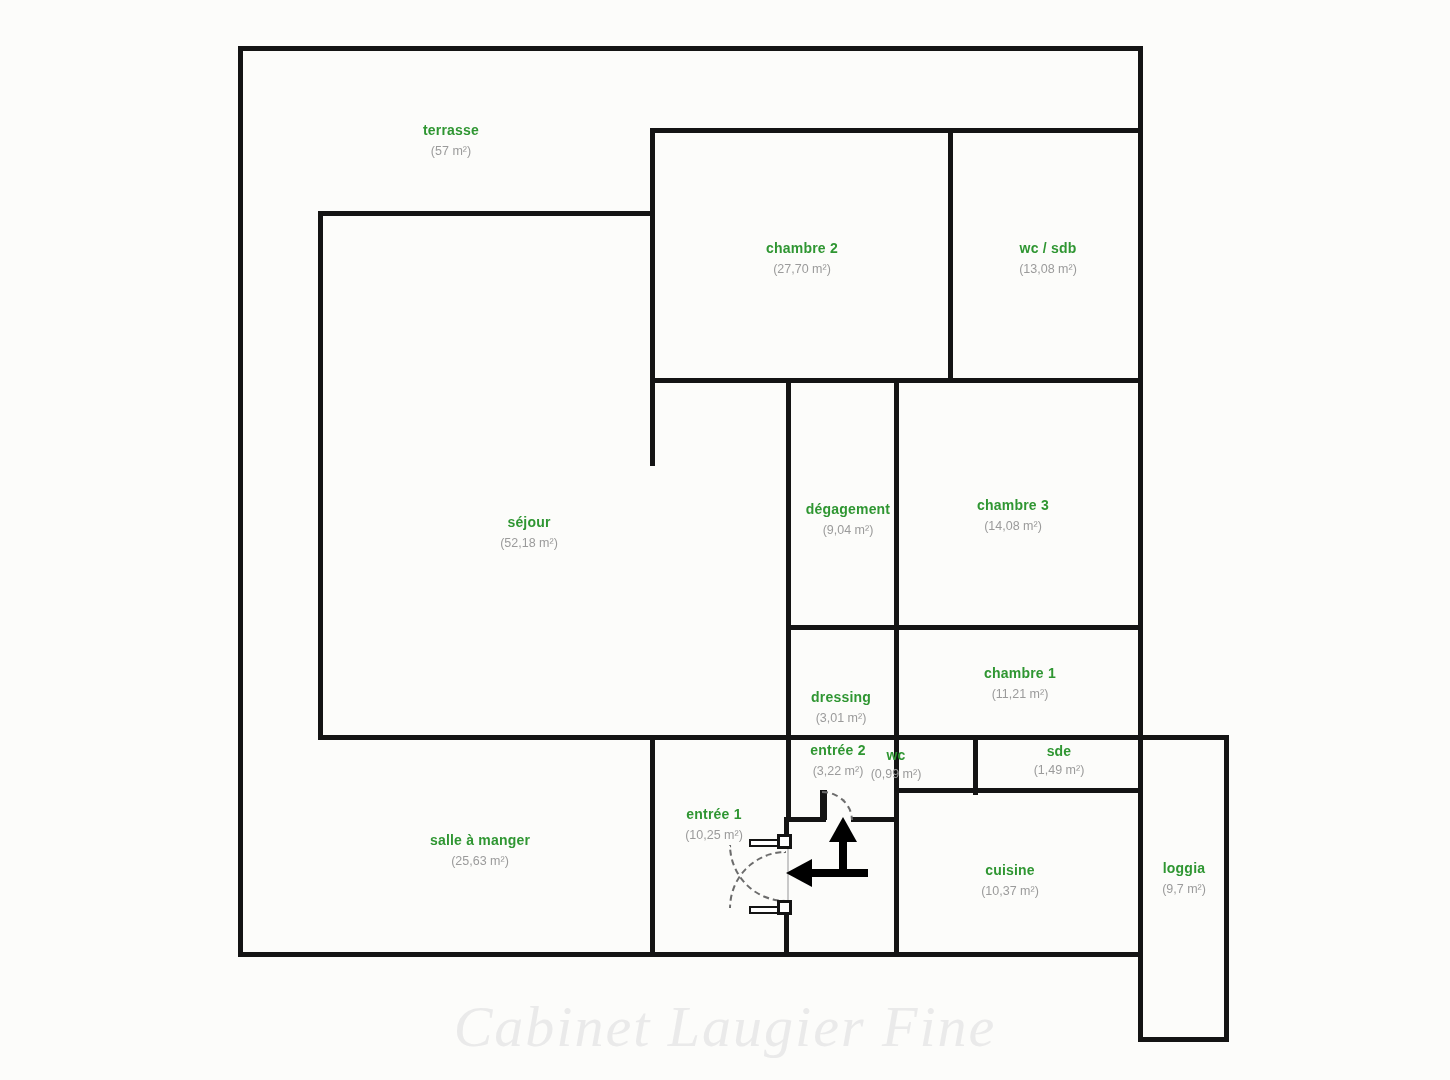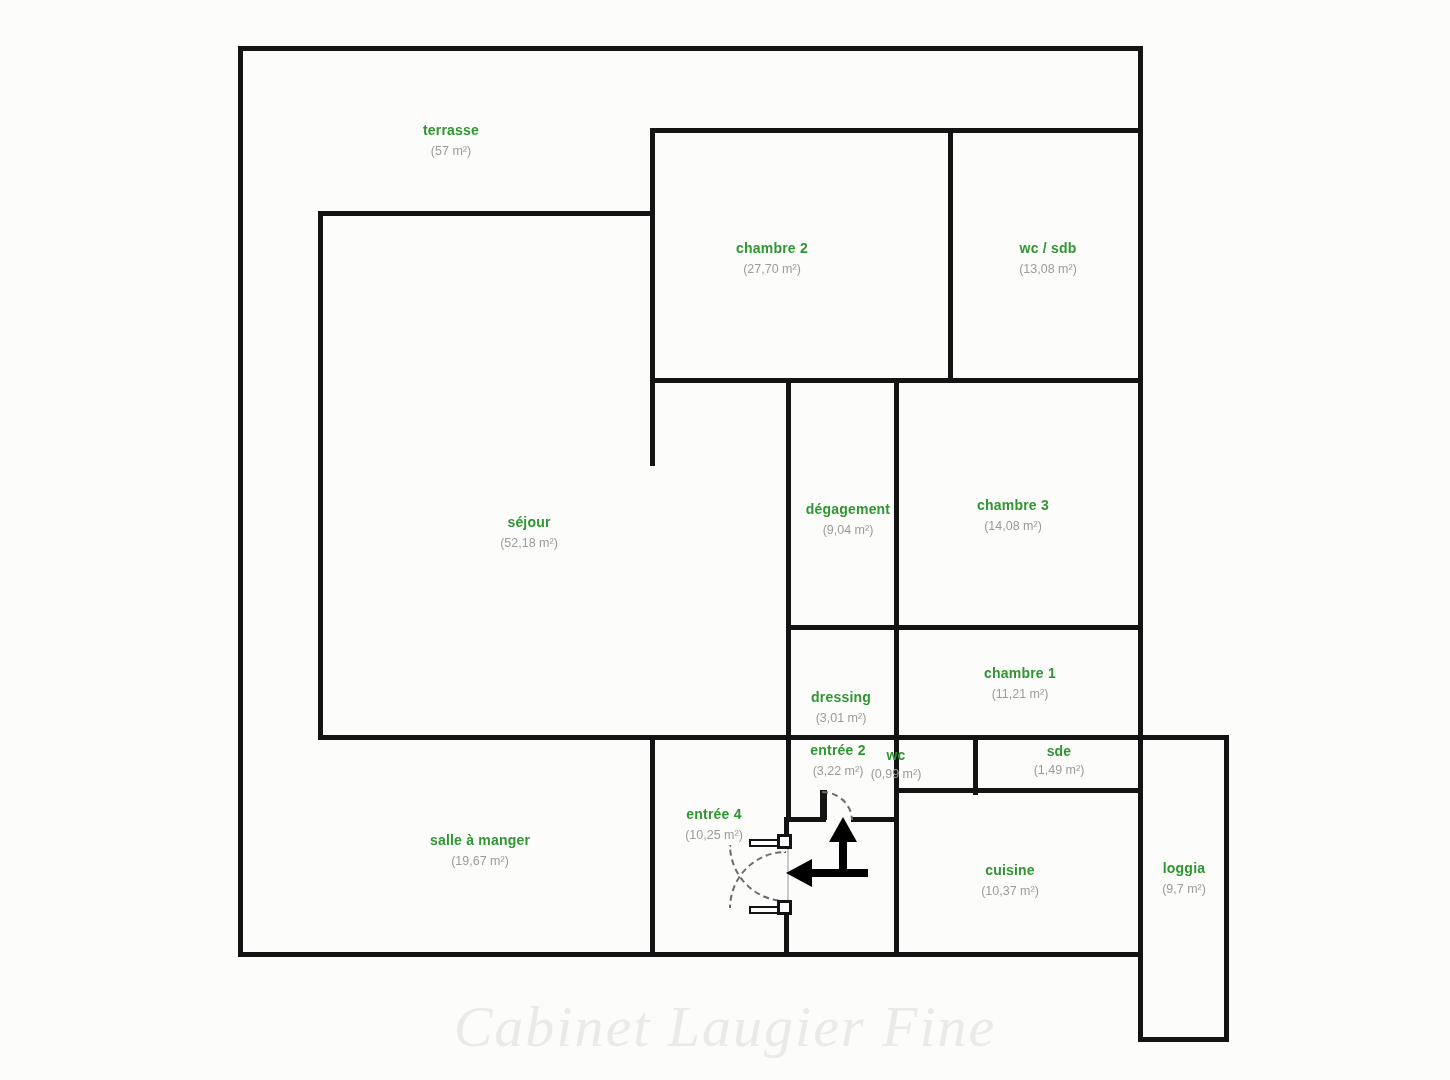--- a/index.html
+++ b/index.html
@@ -121,21 +121,21 @@
   <div class="tri tri-up" style="left:829px;top:817px"></div>
   <div class="abar" style="left:839px;top:840px;width:8px;height:37px"></div>
   <div class="abar" style="left:804px;top:869px;width:64px;height:8px"></div>
   <div class="tri tri-left" style="left:786px;top:859px"></div>
 
   <div class="room" style="left:451px;top:120px">
     <div class="rname">terrasse</div>
     <div class="rarea">(57 m²)</div>
   </div>
 
-  <div class="room" style="left:772px;top:238px">
+  <div class="room" style="left:802px;top:238px">
     <div class="rname">chambre 2</div>
     <div class="rarea">(27,70 m²)</div>
   </div>
 
   <div class="room" style="left:1048px;top:238px">
     <div class="rname">wc / sdb</div>
     <div class="rarea">(13,08 m²)</div>
   </div>
 
   <div class="room" style="left:529px;top:512px">
@@ -172,27 +172,27 @@
     <div class="rname">wc</div>
     <div class="rarea">(0,99 m²)</div>
   </div>
 
   <div class="room" style="left:1059px;top:742px;line-height:1.4">
     <div class="rname">sde</div>
     <div class="rarea">(1,49 m²)</div>
   </div>
 
   <div class="room" style="left:714px;top:804px">
-    <div class="rname">entrée 4</div>
+    <div class="rname">entrée 1</div>
     <div class="rarea">(10,25 m²)</div>
   </div>
 
   <div class="room" style="left:480px;top:830px">
     <div class="rname">salle à manger</div>
-    <div class="rarea">(19,67 m²)</div>
+    <div class="rarea">(25,63 m²)</div>
   </div>
 
   <div class="room" style="left:1010px;top:860px">
     <div class="rname">cuisine</div>
     <div class="rarea">(10,37 m²)</div>
   </div>
 
   <div class="room" style="left:1184px;top:858px">
     <div class="rname">loggia</div>
     <div class="rarea">(9,7 m²)</div>

